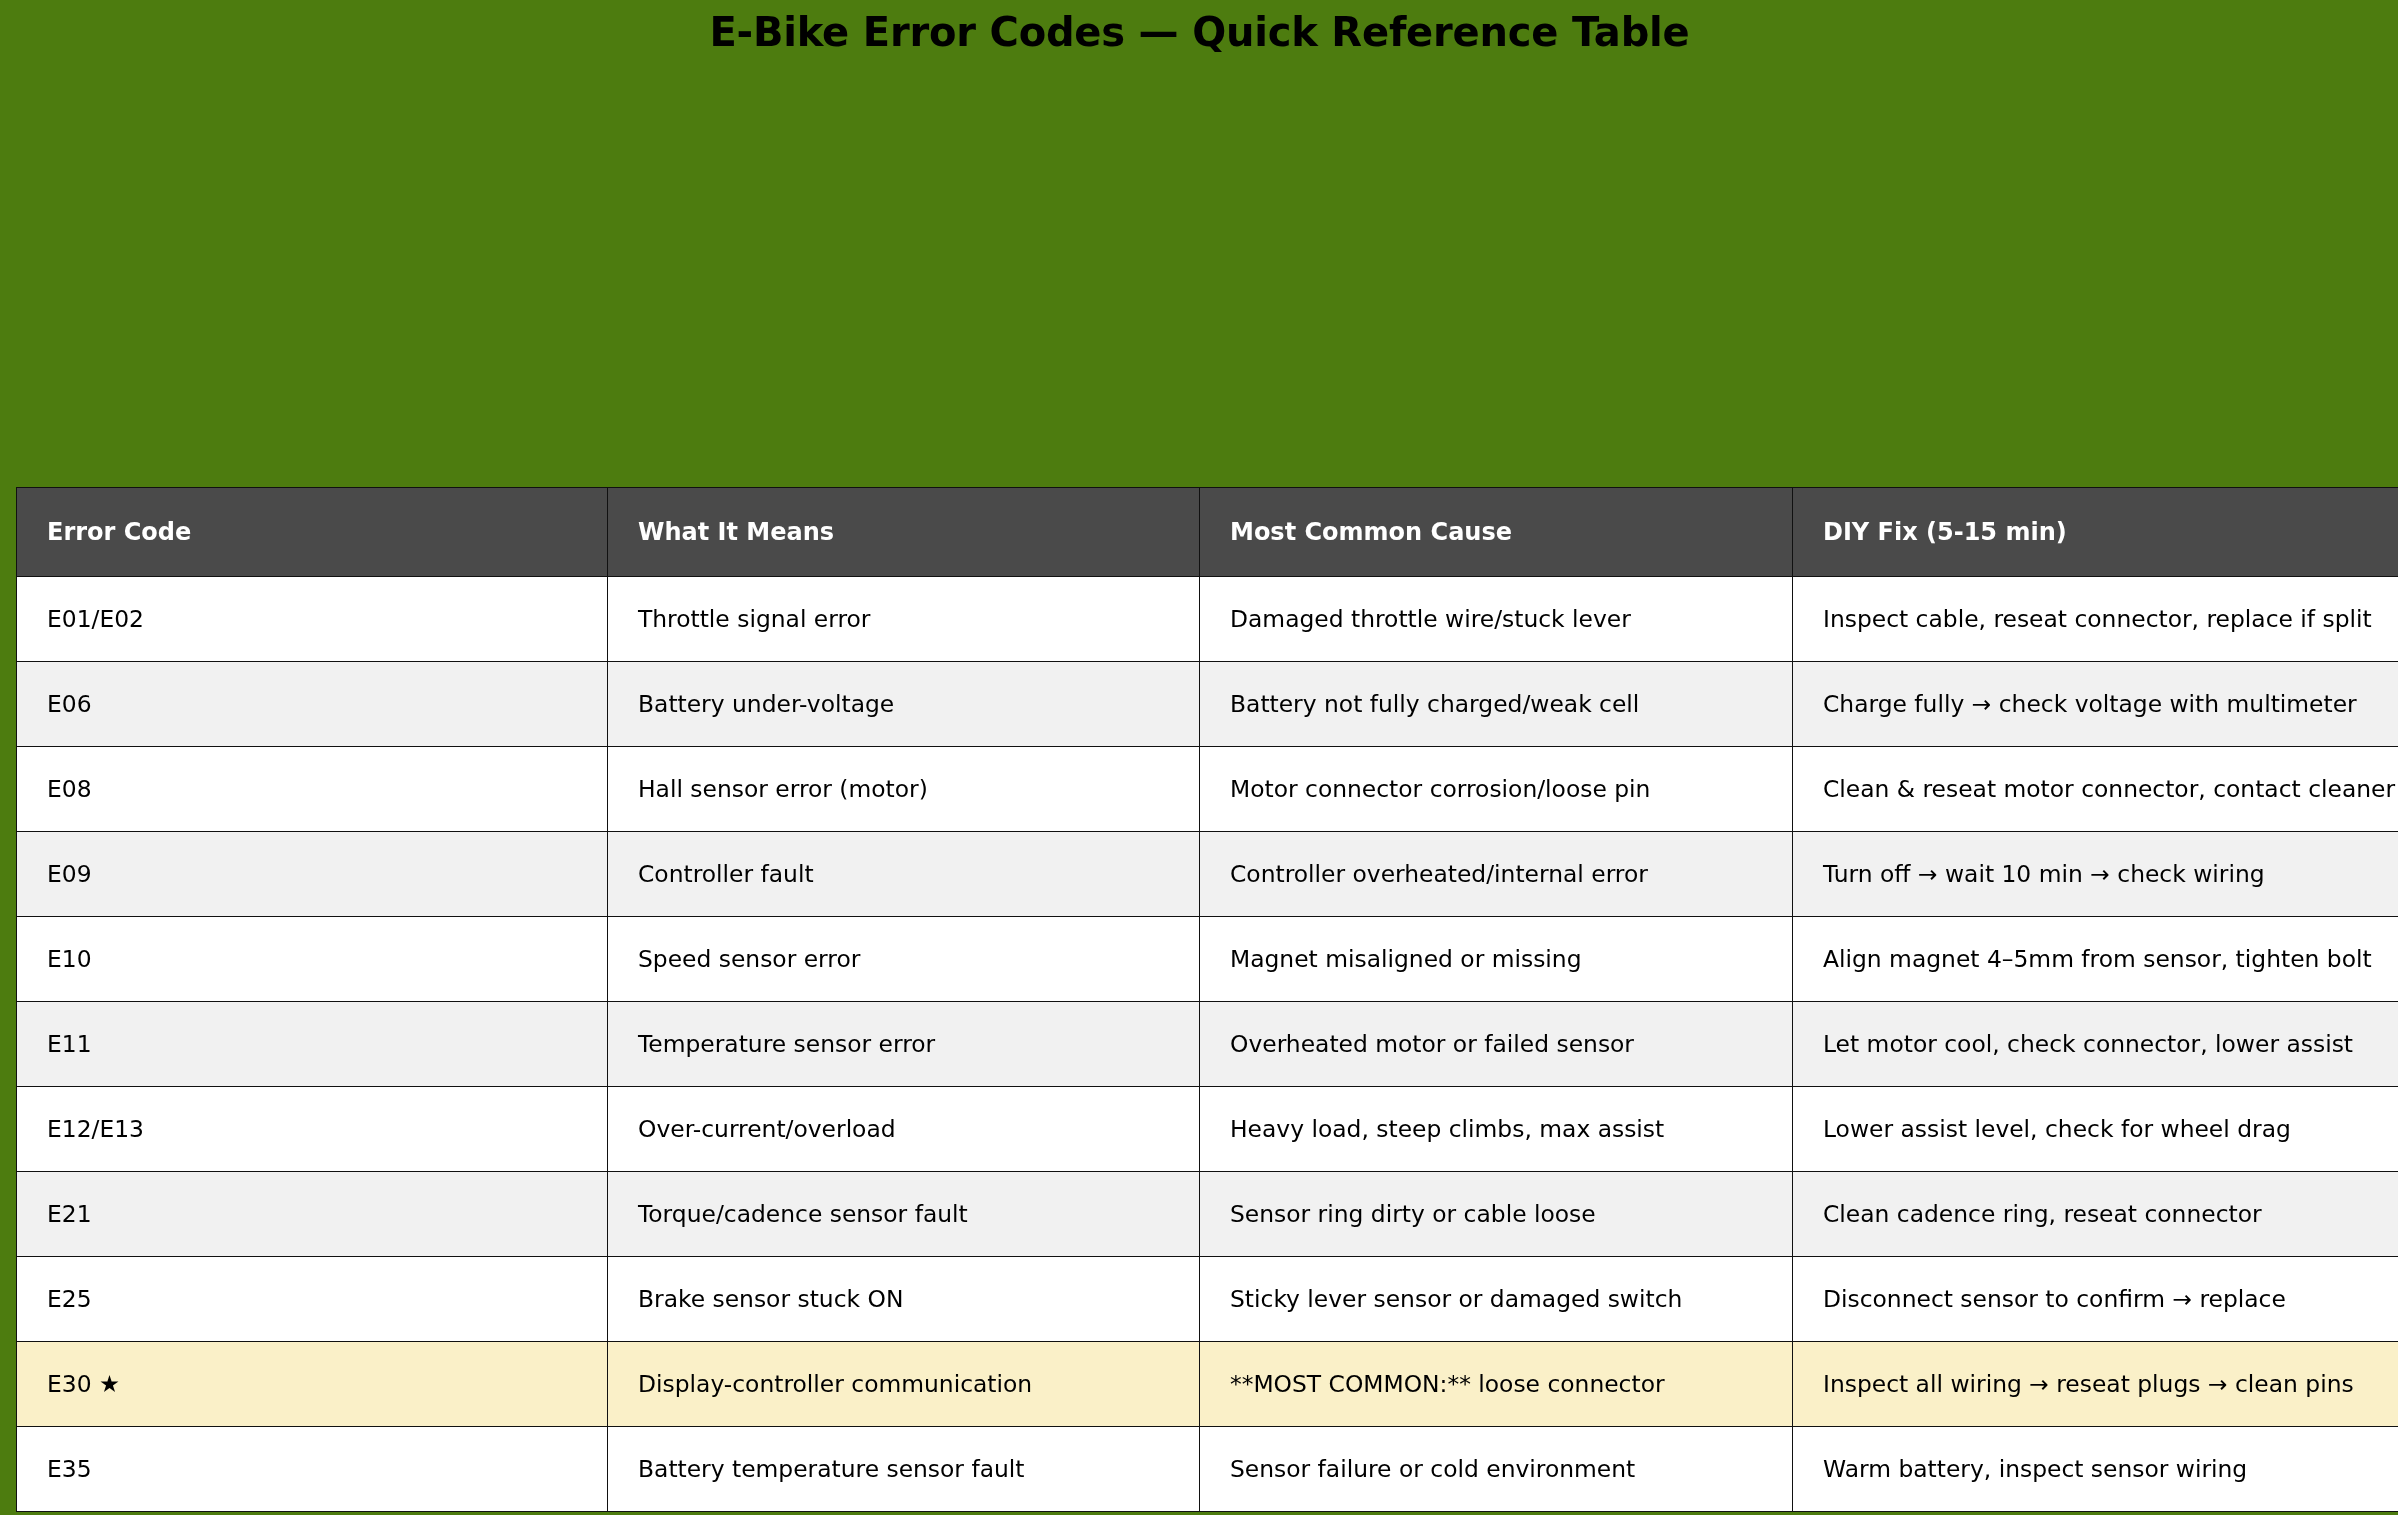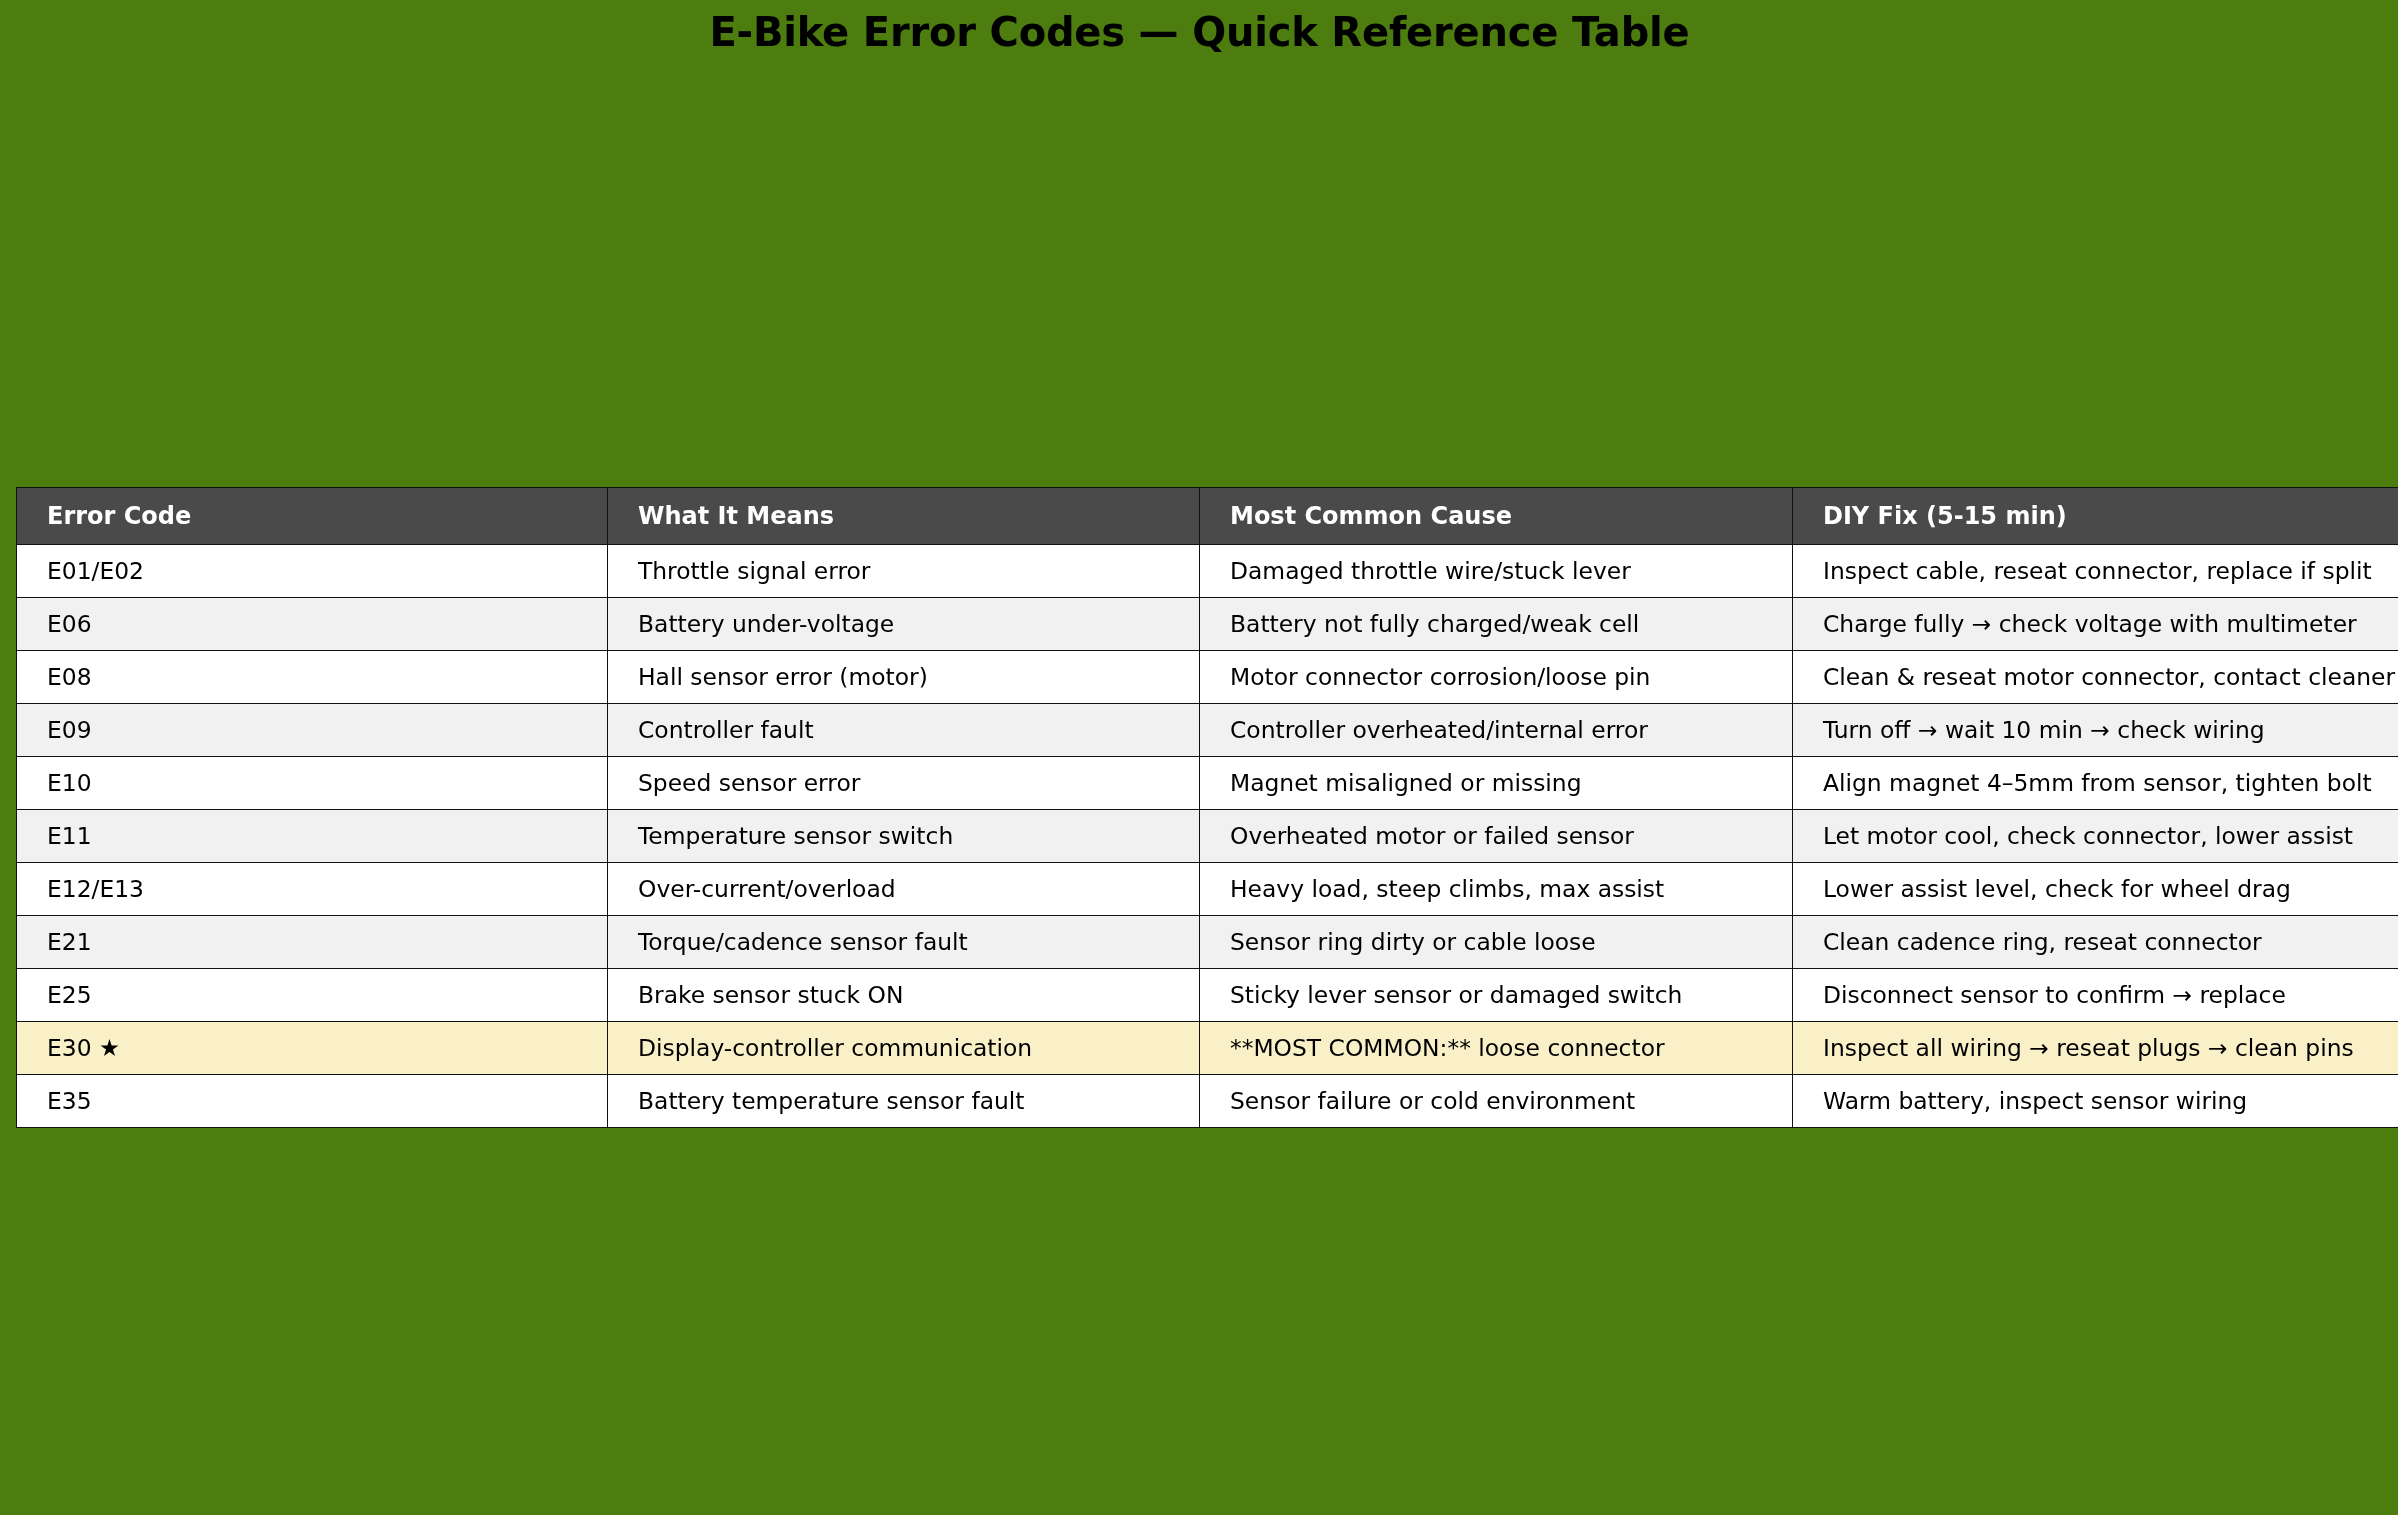--- a/index.html
+++ b/index.html
@@ -56,21 +56,21 @@
   }
 
   table.codes col.c1 { width: 591px; }
   table.codes col.c2 { width: 592px; }
   table.codes col.c3 { width: 593px; }
   table.codes col.c4 { width: 969px; }
 
   table.codes th,
   table.codes td {
     border: 1.9px solid #111111;
-    padding: 0 30px;
+    padding: 16px 30px;
     height: 52px;
     text-align: left;
     vertical-align: middle;
     font-size: 23.4px;
     line-height: 28px;
     white-space: nowrap;
     overflow: visible;
   }
 
   table.codes thead th {
@@ -146,21 +146,21 @@
             <td><span class="cell-text">Turn off → wait 10 min → check wiring</span></td>
           </tr>
           <tr class="odd">
             <td><span class="cell-text">E10</span></td>
             <td><span class="cell-text">Speed sensor error</span></td>
             <td><span class="cell-text">Magnet misaligned or missing</span></td>
             <td><span class="cell-text">Align magnet 4–5mm from sensor, tighten bolt</span></td>
           </tr>
           <tr class="even">
             <td><span class="cell-text">E11</span></td>
-            <td><span class="cell-text">Temperature sensor switch</span></td>
+            <td><span class="cell-text">Temperature sensor error</span></td>
             <td><span class="cell-text">Overheated motor or failed sensor</span></td>
             <td><span class="cell-text">Let motor cool, check connector, lower assist</span></td>
           </tr>
           <tr class="odd">
             <td><span class="cell-text">E12/E13</span></td>
             <td><span class="cell-text">Over-current/overload</span></td>
             <td><span class="cell-text">Heavy load, steep climbs, max assist</span></td>
             <td><span class="cell-text">Lower assist level, check for wheel drag</span></td>
           </tr>
           <tr class="even">

